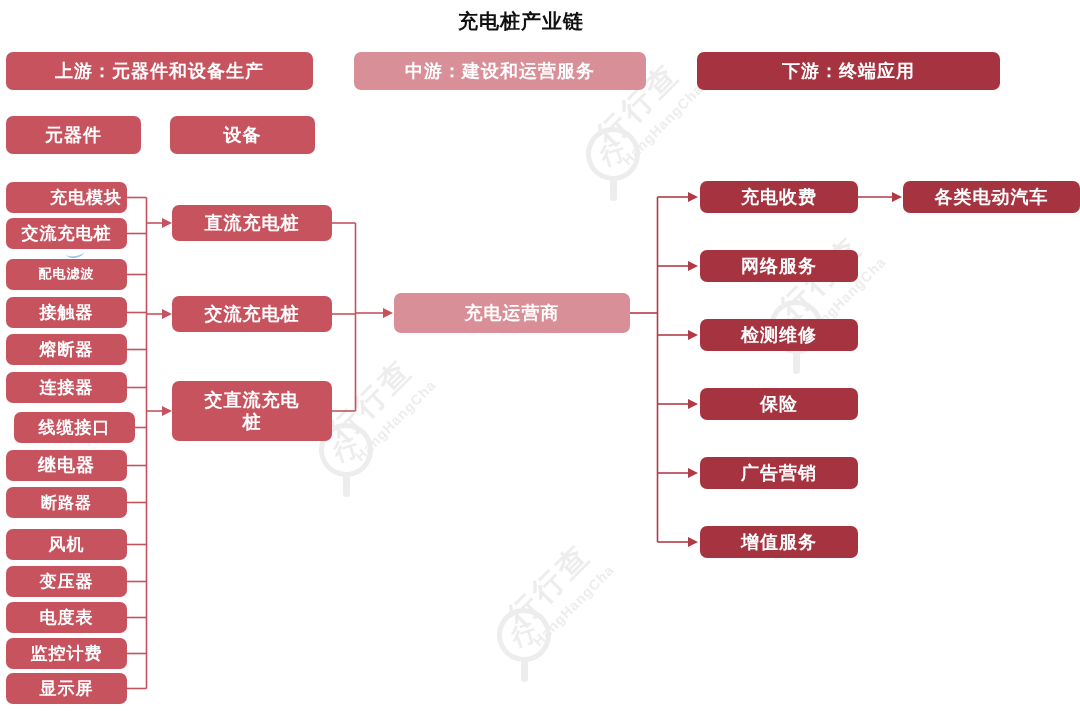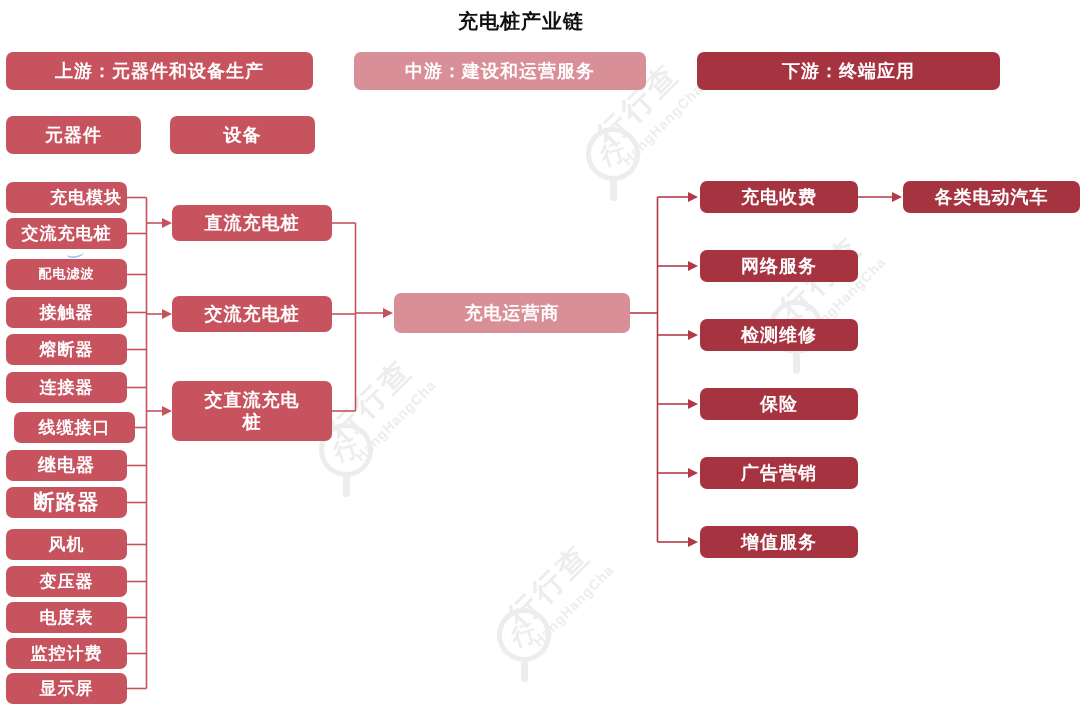--- a/index.html
+++ b/index.html
@@ -131,21 +131,21 @@
       <div class="node tone-medium" style="left: 6px; top: 116px; width: 135px; height: 38px; font-size: 18px; color: rgb(255, 255, 255);">元器件</div>
       <div class="node tone-medium" style="left: 170px; top: 116px; width: 145px; height: 38px; font-size: 18px; color: rgb(255, 255, 255);">设备</div>
       <div class="node tone-medium" style="left: 6px; top: 182px; width: 121px; height: 31px; font-size: 17px; color: rgb(255, 255, 255); padding-left: 39px;">充电模块</div>
       <div class="node tone-medium" style="left: 6px; top: 218px; width: 121px; height: 31px; font-size: 17px; color: rgb(255, 255, 255);">交流充电桩</div>
       <div class="node tone-medium" style="left: 6px; top: 259px; width: 121px; height: 31px; font-size: 13px; color: rgb(255, 255, 255);">配电滤波</div>
       <div class="node tone-medium" style="left: 6px; top: 297px; width: 121px; height: 31px; font-size: 17px; color: rgb(255, 255, 255);">接触器</div>
       <div class="node tone-medium" style="left: 6px; top: 334px; width: 121px; height: 31px; font-size: 17px; color: rgb(255, 255, 255);">熔断器</div>
       <div class="node tone-medium" style="left: 6px; top: 372px; width: 121px; height: 31px; font-size: 17px; color: rgb(255, 255, 255);">连接器</div>
       <div class="node tone-medium" style="left: 6px; top: 412px; width: 121px; height: 31px; font-size: 17px; color: rgb(255, 255, 255); margin-left: 8px;">线缆接口</div>
       <div class="node tone-medium" style="left: 6px; top: 450px; width: 121px; height: 31px; font-size: 18px; color: rgb(255, 255, 255);">继电器</div>
-      <div class="node tone-medium" style="left: 6px; top: 487px; width: 121px; height: 31px; font-size: 21px; color: rgb(255, 255, 255);">断路器</div>
+      <div class="node tone-medium" style="left: 6px; top: 487px; width: 121px; height: 31px; font-size: 16px; color: rgb(255, 255, 255);">断路器</div>
       <div class="node tone-medium" style="left: 6px; top: 529px; width: 121px; height: 31px; font-size: 17px; color: rgb(255, 255, 255);">风机</div>
       <div class="node tone-medium" style="left: 6px; top: 566px; width: 121px; height: 31px; font-size: 17px; color: rgb(255, 255, 255);">变压器</div>
       <div class="node tone-medium" style="left: 6px; top: 602px; width: 121px; height: 31px; font-size: 17px; color: rgb(255, 255, 255);">电度表</div>
       <div class="node tone-medium" style="left: 6px; top: 638px; width: 121px; height: 31px; font-size: 17px; color: rgb(255, 255, 255);">监控计费</div>
       <div class="node tone-medium" style="left: 6px; top: 673px; width: 121px; height: 31px; font-size: 17px; color: rgb(255, 255, 255);">显示屏</div>
       <div class="node tone-medium" style="left: 172px; top: 205px; width: 160px; height: 36px; font-size: 18px; color: rgb(255, 255, 255);">直流充电桩</div>
       <div class="node tone-medium" style="left: 172px; top: 296px; width: 160px; height: 36px; font-size: 18px; color: rgb(255, 255, 255);">交流充电桩</div>
       <div class="node tone-medium" style="left: 172px; top: 381px; width: 160px; height: 60px; font-size: 18px; color: rgb(255, 255, 255);">交直流充电
 桩</div>
       <div class="node tone-light" style="left: 394px; top: 293px; width: 236px; height: 40px; font-size: 18px; color: rgb(255, 255, 255);">充电运营商</div>

